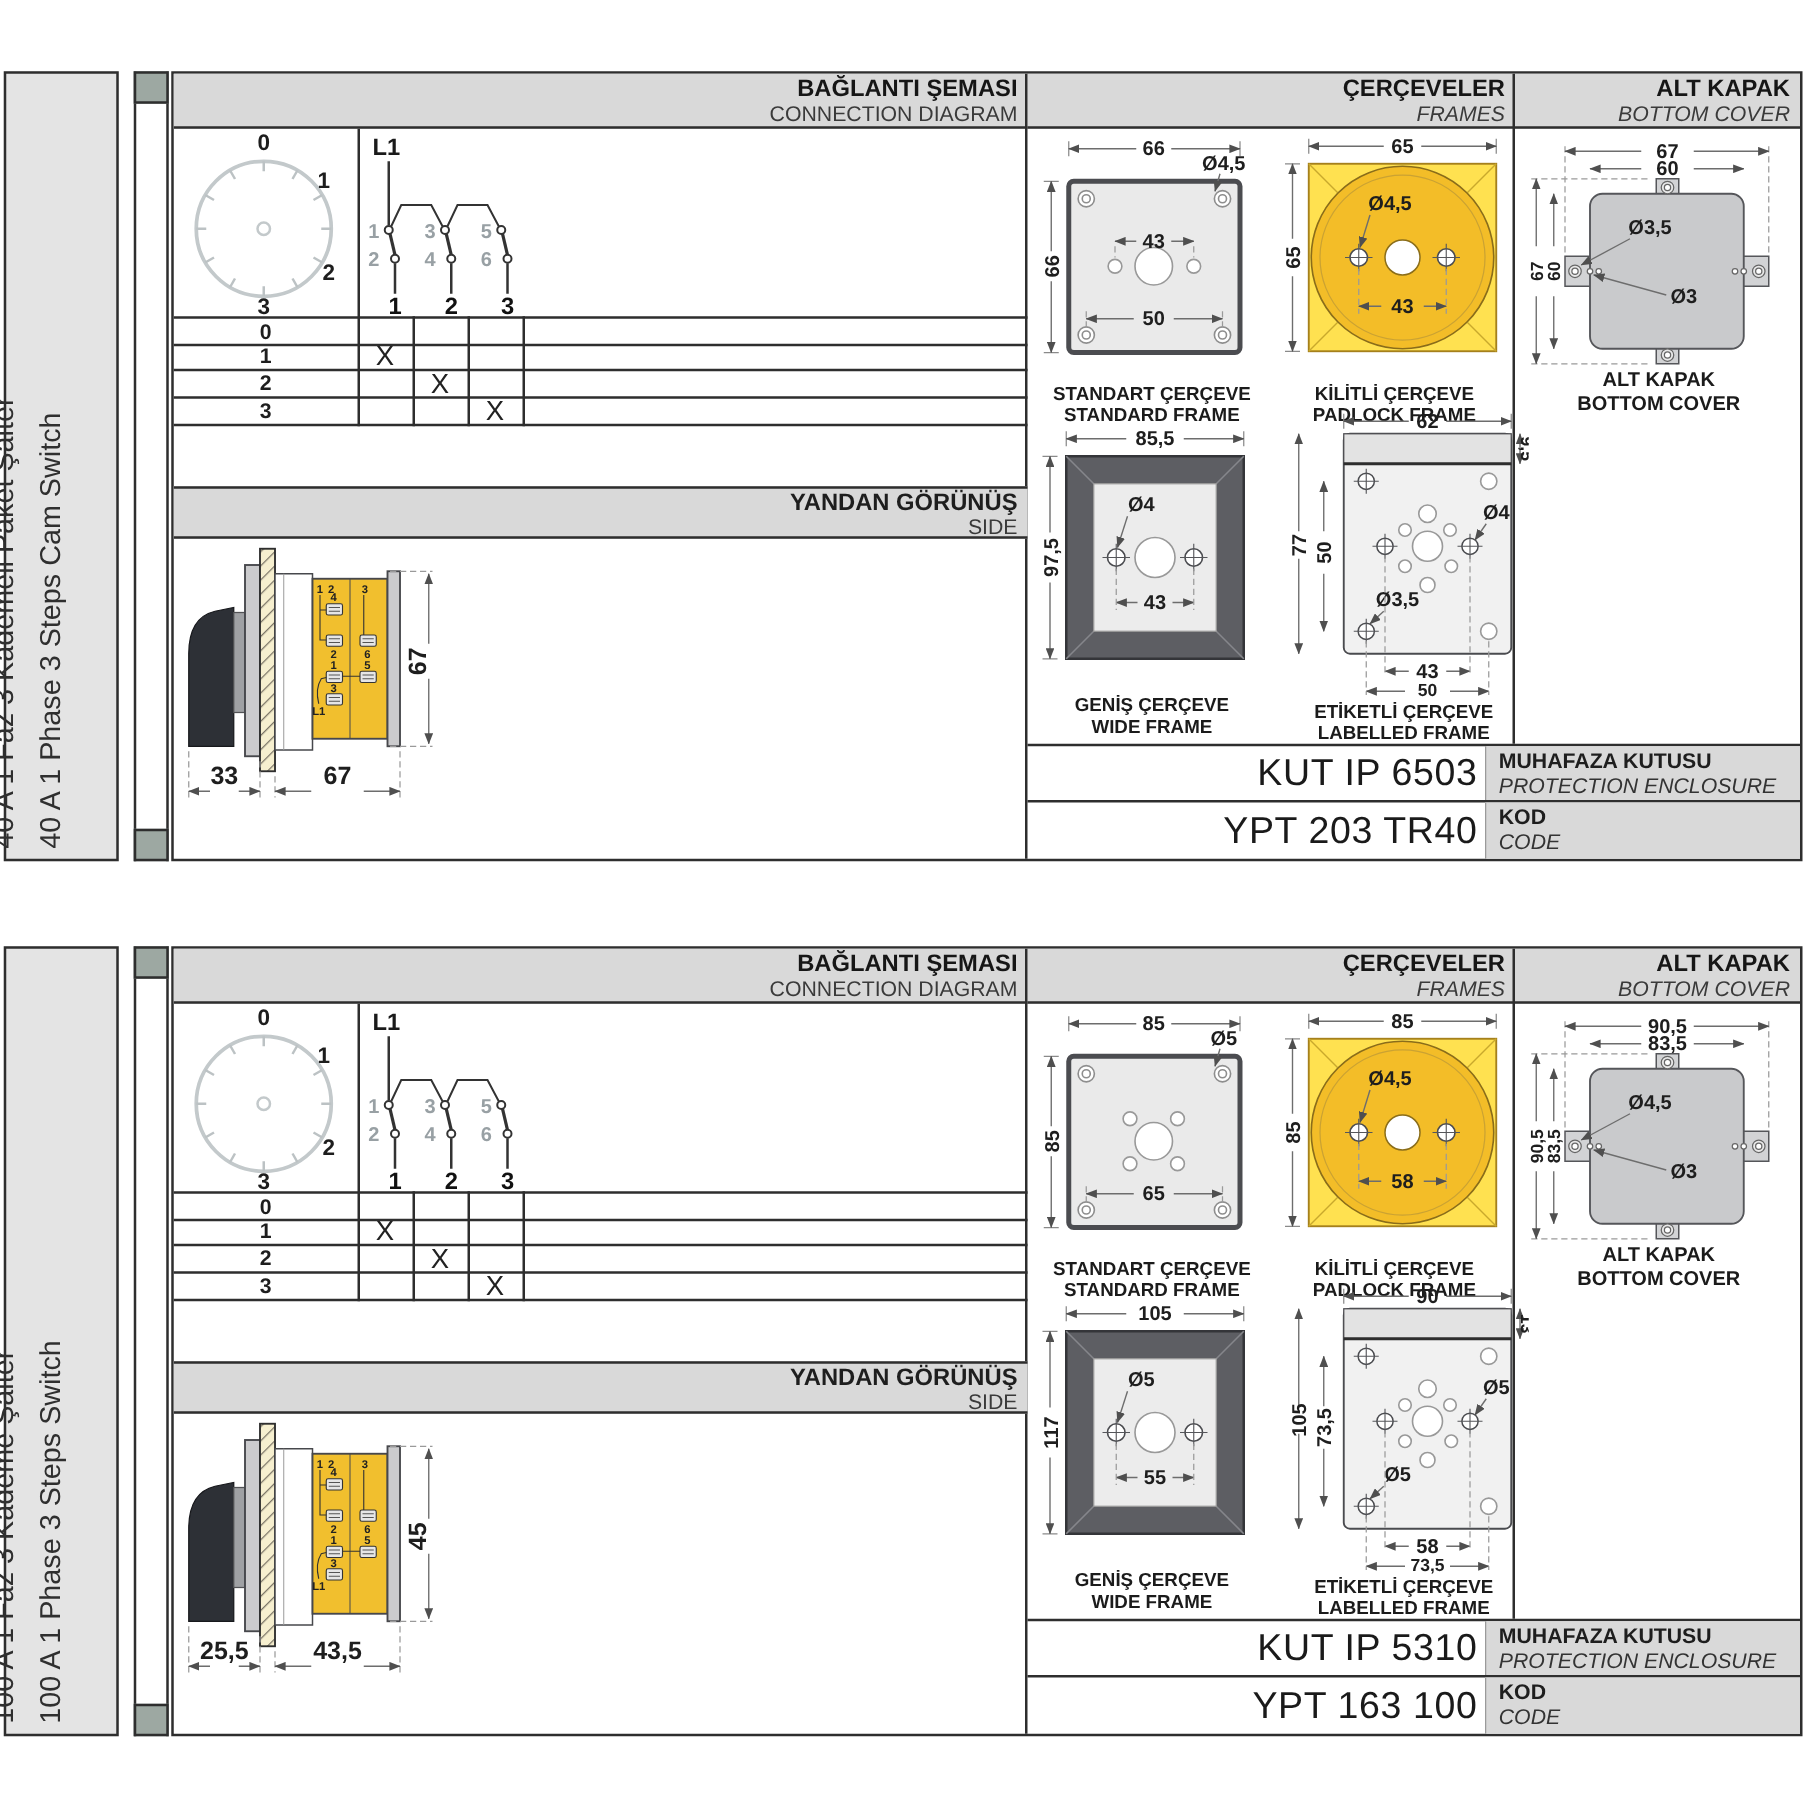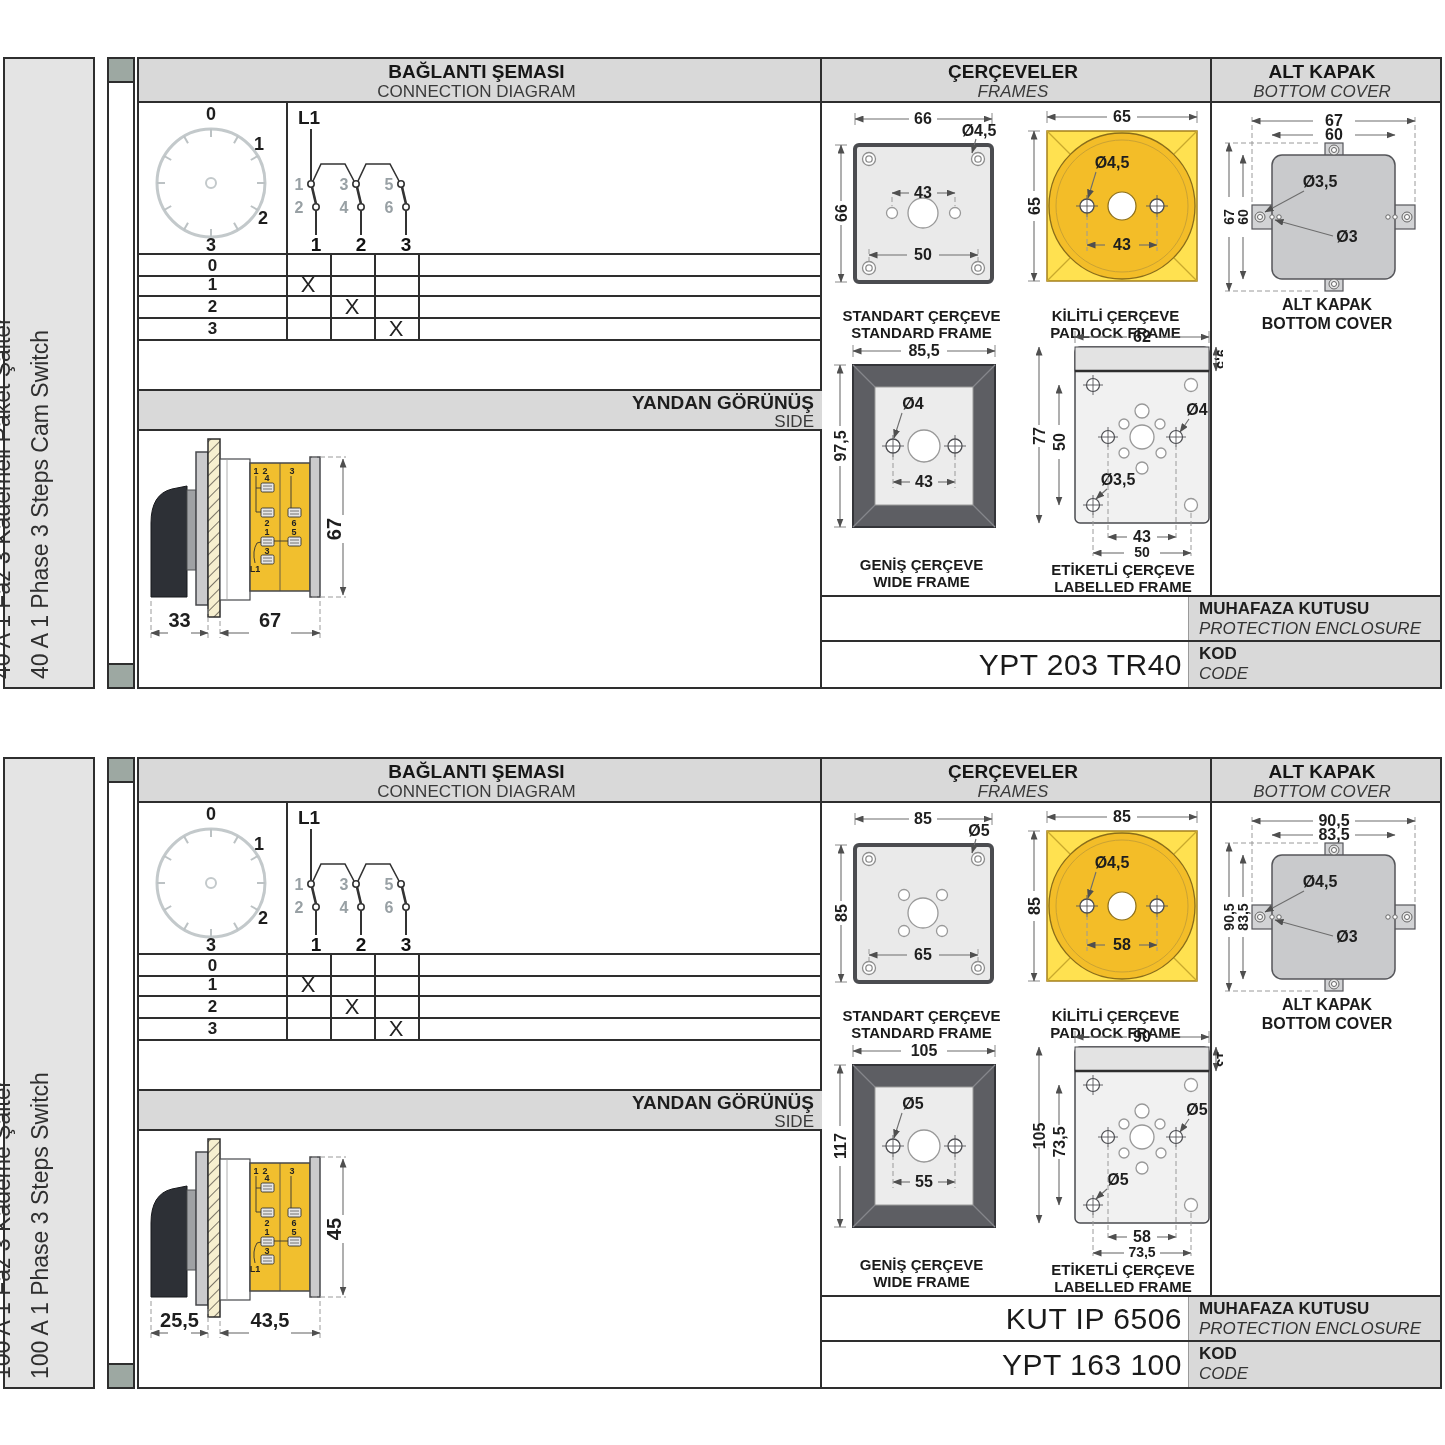--- a/index.html
+++ b/index.html
@@ -19,21 +19,21 @@
   .spine{position:absolute;left:107px;top:0;width:28px;height:632px;background:#fff;
          border-left:2px solid #2e2e2e;border-right:2px solid #2e2e2e;box-sizing:border-box;}
   .spine-cap{position:absolute;left:-2px;width:28px;height:26px;background:#9da8a2;
              border:2px solid #2e2e2e;box-sizing:border-box;}
   .spine-cap.top{top:0}.spine-cap.bot{bottom:0}
 
   .main{position:absolute;left:137px;top:0;width:1305px;height:632px;background:#fff;
         border:2px solid #2e2e2e;box-sizing:border-box;}
   .abs{position:absolute;}
   .hdr{position:absolute;top:0;height:44px;background:#d9d9d9;border-bottom:2px solid #2e2e2e;
-       box-sizing:border-box;text-align:center;padding:2px 8px 0 0;}
+       box-sizing:border-box;text-align:right;padding:2px 8px 0 0;}
   .hdr .tr{font-weight:bold;font-size:19px;line-height:21px;color:#161616;}
   .hdr .en{font-size:17px;line-height:19px;color:#3a3a3a;}
   .italic{font-style:italic}
   .vline{position:absolute;width:2px;background:#2e2e2e;}
 
   .trow{position:absolute;left:0;width:683px;height:22px;border-bottom:2px solid #2e2e2e;box-sizing:border-box;}
   .trow.first{border-top:2px solid #2e2e2e;height:24px;}
   .tpos{position:absolute;left:0;width:147px;text-align:center;font-weight:bold;font-size:17px;line-height:20px;}
   .tx{position:absolute;width:44px;text-align:center;font-size:22px;line-height:19px;color:#222;}
 
@@ -506,20 +506,21 @@
         <text class="dt" x="130" y="131">Ø3</text>
         <line class="dl ae" x1="116" y1="125" x2="58" y2="109"></line>
       </svg>
       <div class="cap" style="font-size:16px;line-height:19px">
         <div>ALT KAPAK</div>
         <div>BOTTOM COVER</div>
       </div>
     </div>
 
     <div class="code-row" style="top:536px;height:45px">
+      <div class="code-val">KUT IP 6503</div>
       <div class="code-label">
         <div class="tr">MUHAFAZA KUTUSU</div>
         <div class="en">PROTECTION ENCLOSURE</div>
       </div>
     </div>
     <div class="code-row" style="top:581px;height:47px">
       <div class="code-val">YPT 203 TR40</div>
       <div class="code-label">
         <div class="tr">KOD</div>
         <div class="en">CODE</div>
@@ -938,21 +939,21 @@
         <text class="dt" x="130" y="131">Ø3</text>
         <line class="dl ae" x1="116" y1="125" x2="58" y2="109"></line>
       </svg>
       <div class="cap" style="font-size:16px;line-height:19px">
         <div>ALT KAPAK</div>
         <div>BOTTOM COVER</div>
       </div>
     </div>
 
     <div class="code-row" style="top:536px;height:45px">
-      <div class="code-val">KUT IP 6506</div>
+      <div class="code-val">KUT IP 5310</div>
       <div class="code-label">
         <div class="tr">MUHAFAZA KUTUSU</div>
         <div class="en">PROTECTION ENCLOSURE</div>
       </div>
     </div>
     <div class="code-row" style="top:581px;height:47px">
       <div class="code-val">YPT 163 100</div>
       <div class="code-label">
         <div class="tr">KOD</div>
         <div class="en">CODE</div>

